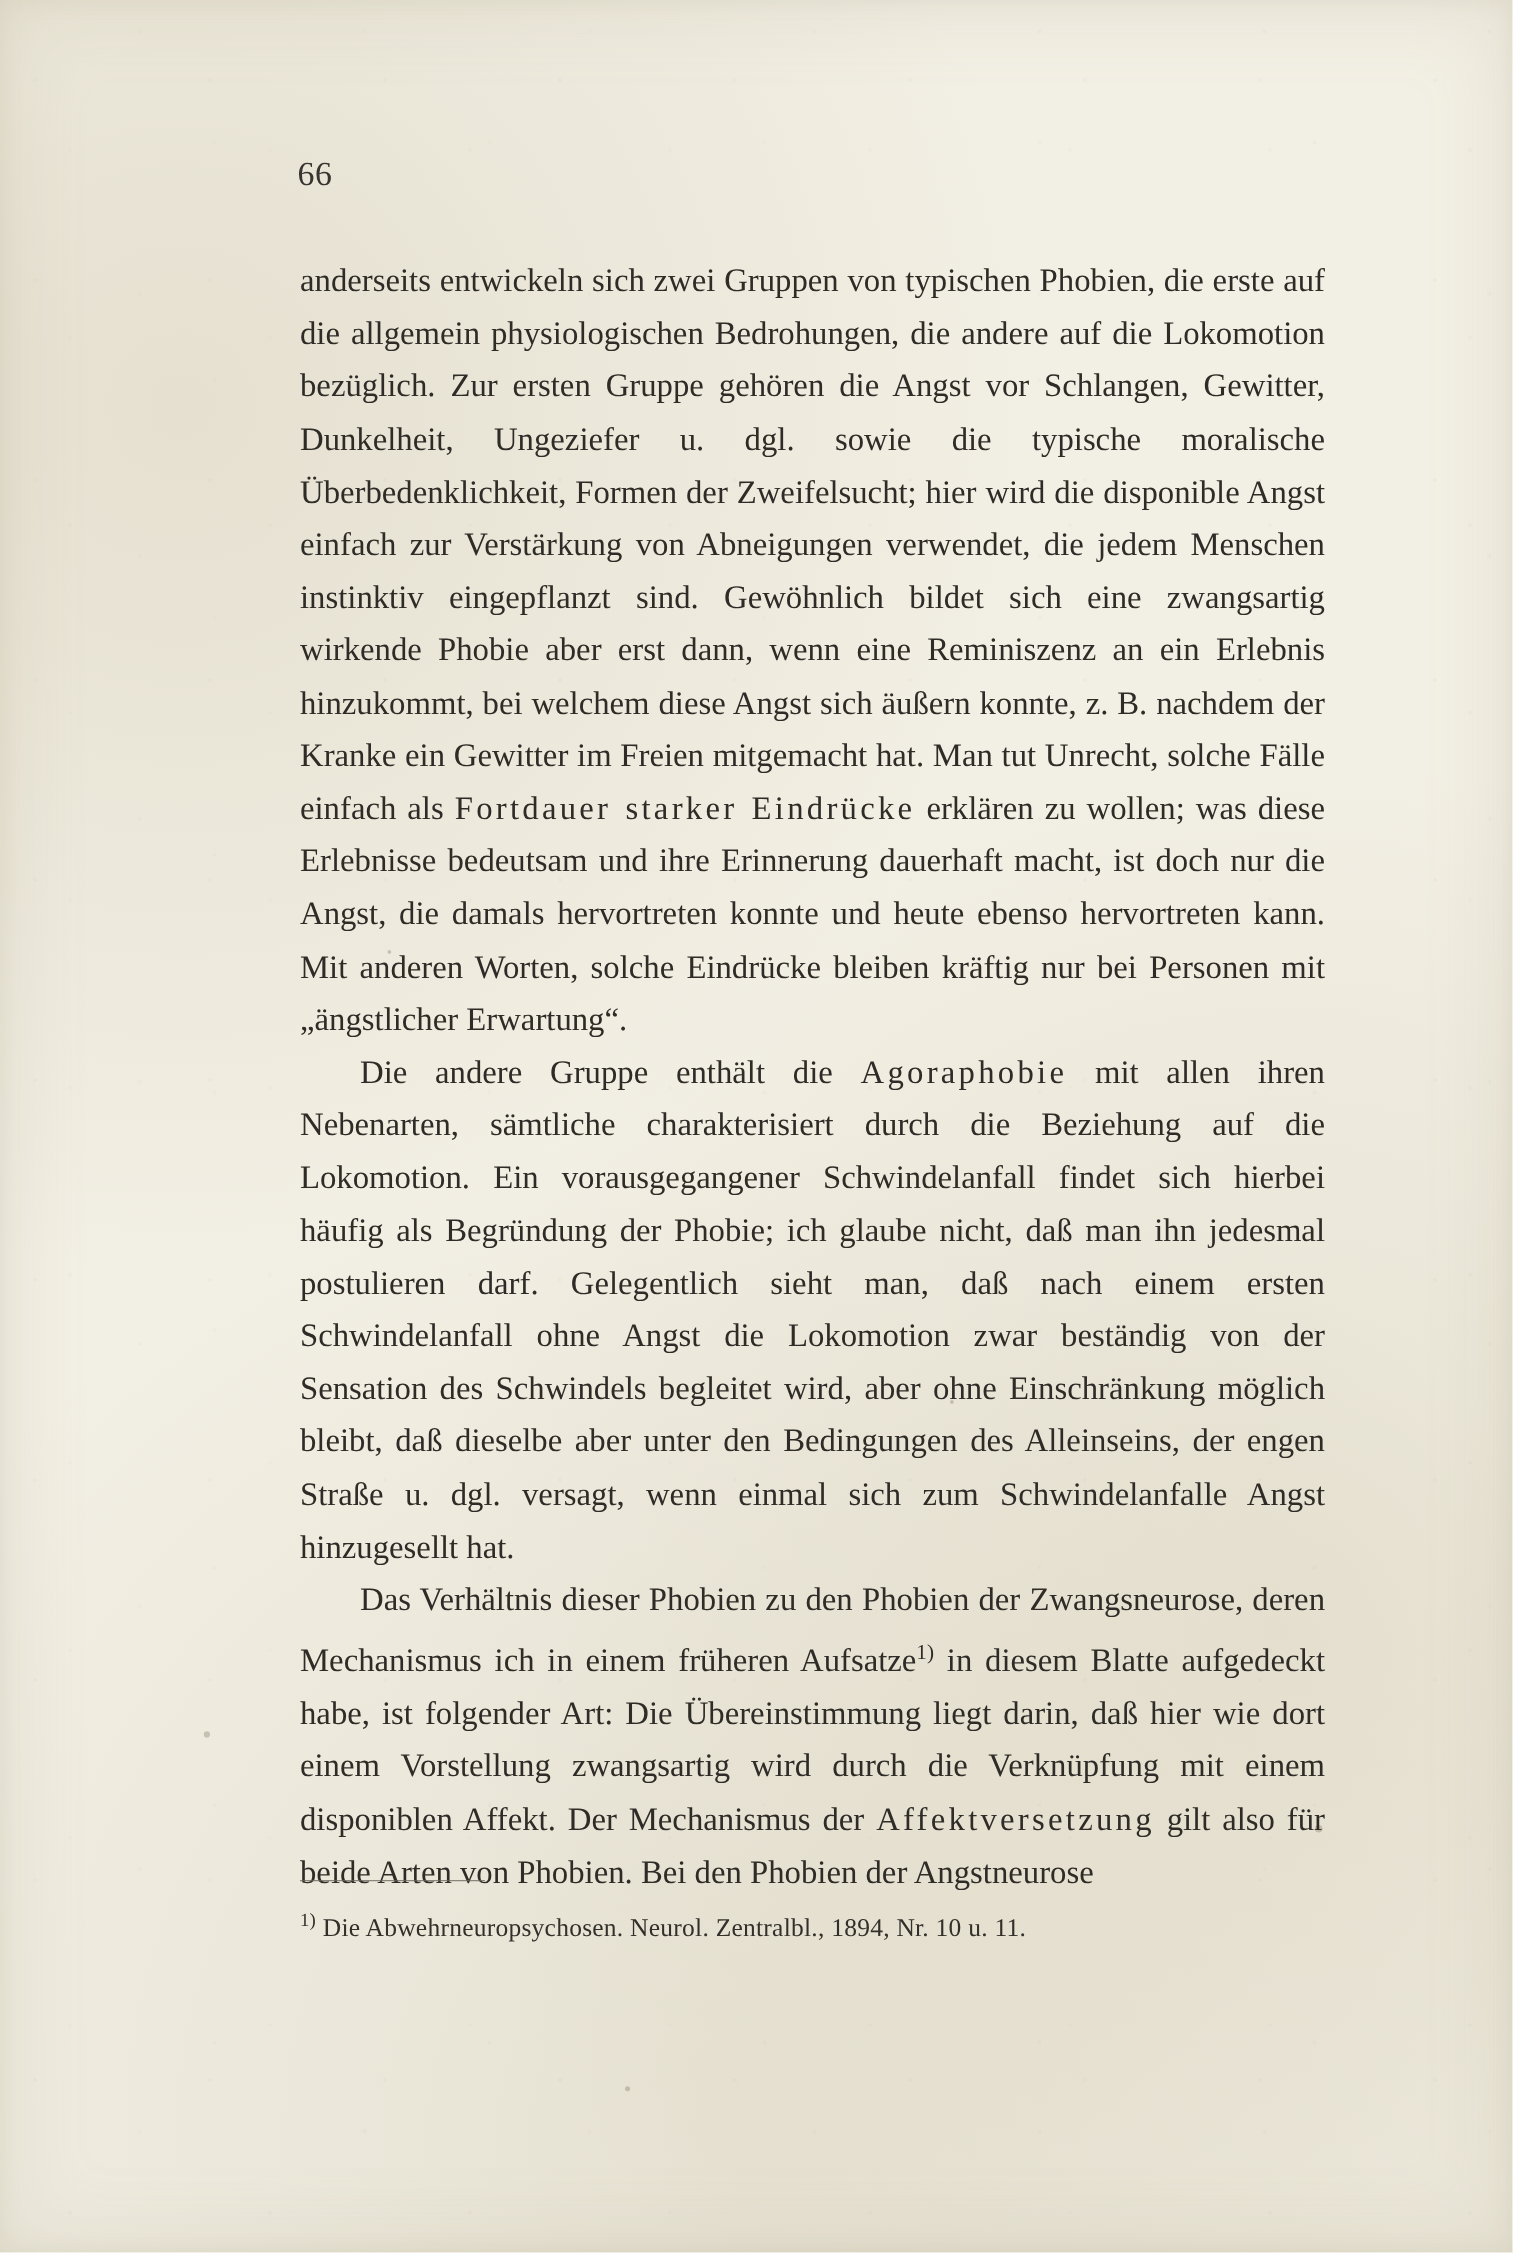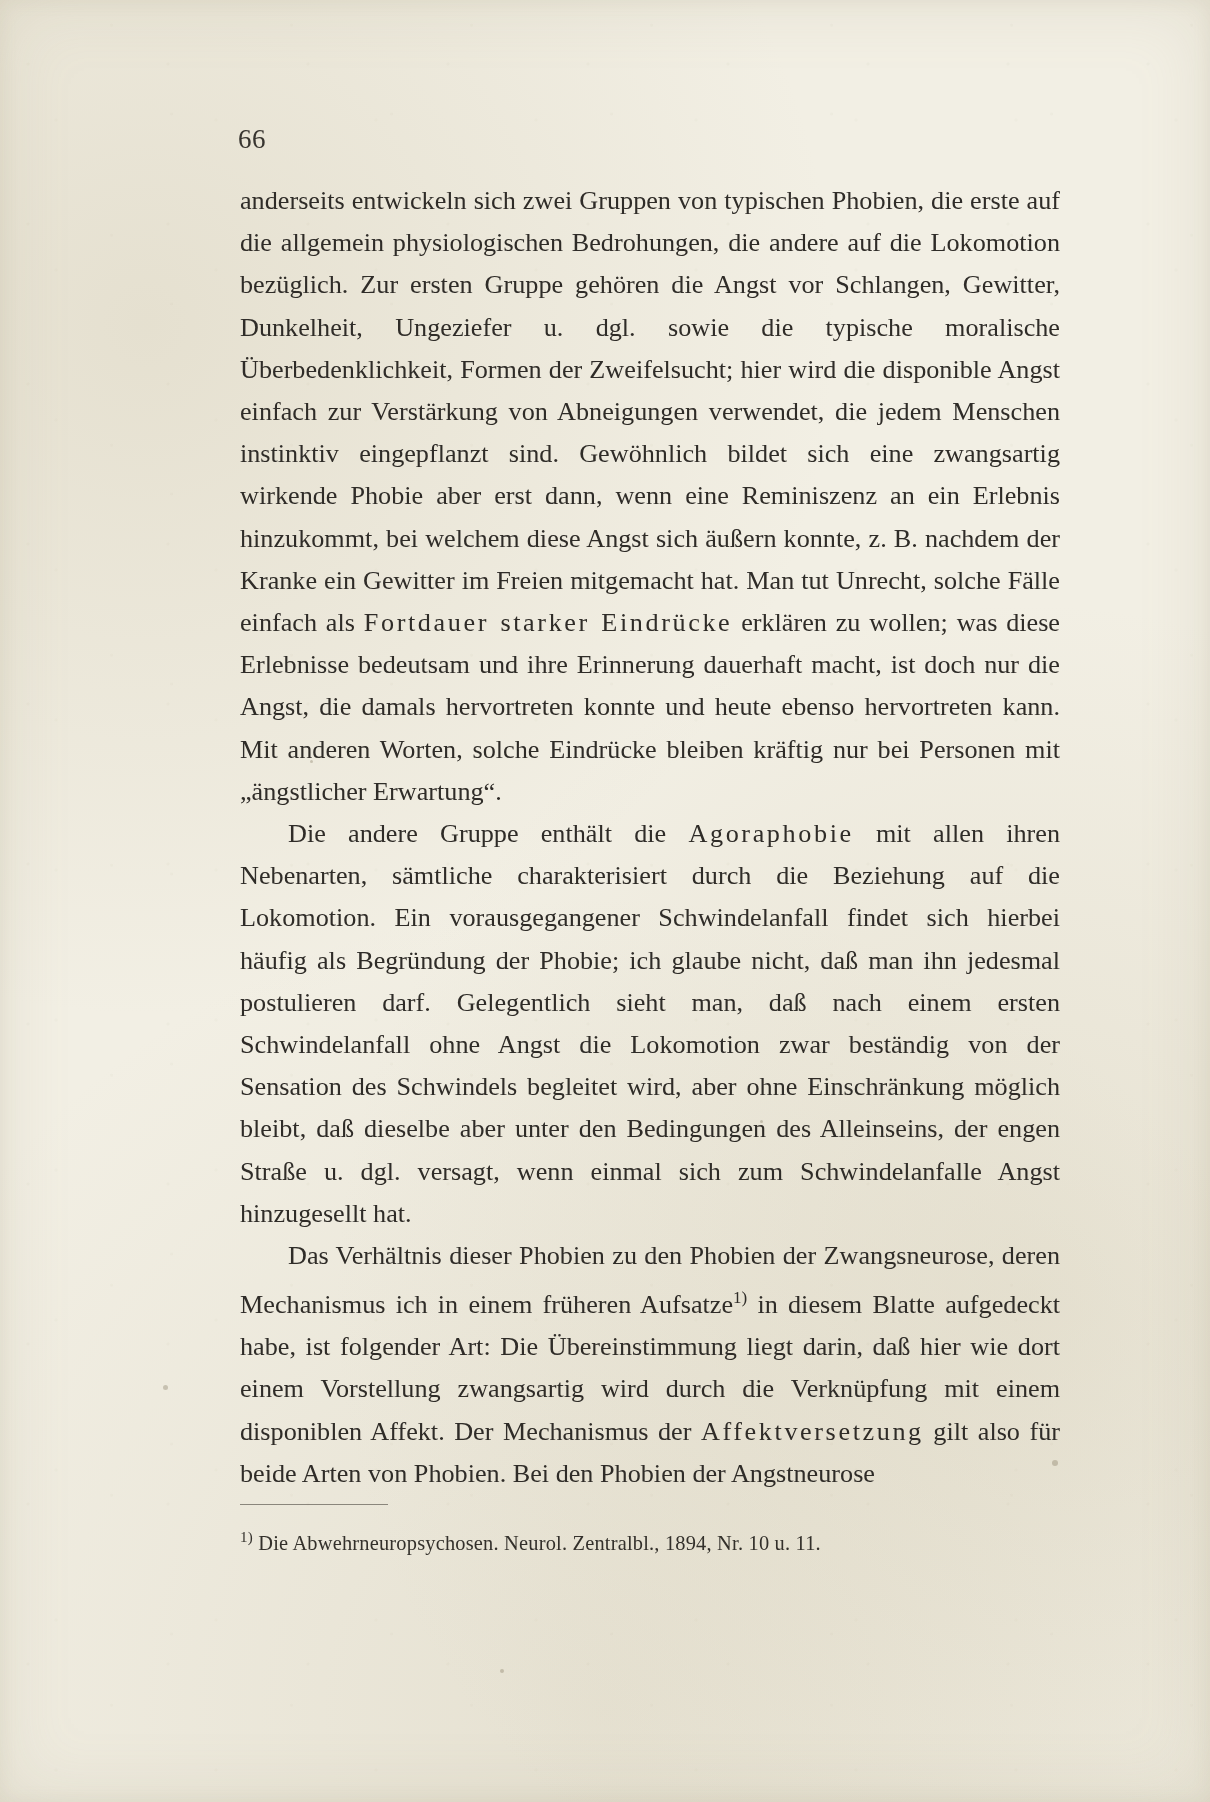--- a/index.html
+++ b/index.html
@@ -55,21 +55,21 @@
     position: absolute;
     left: 238px;
     top: 124px;
     font-size: 27px;
     color: #383530;
     letter-spacing: 0.5px;
   }
   .textblock {
     position: absolute;
     left: 240px;
-    top: 180px;
+    top: 204px;
     width: 820px;
     color: #2f2c28;
     font-size: 26.2px;
     line-height: 42.2px;
     text-align: justify;
     text-justify: inter-word;
   }
   .textblock p {
     margin: 0;
   }

